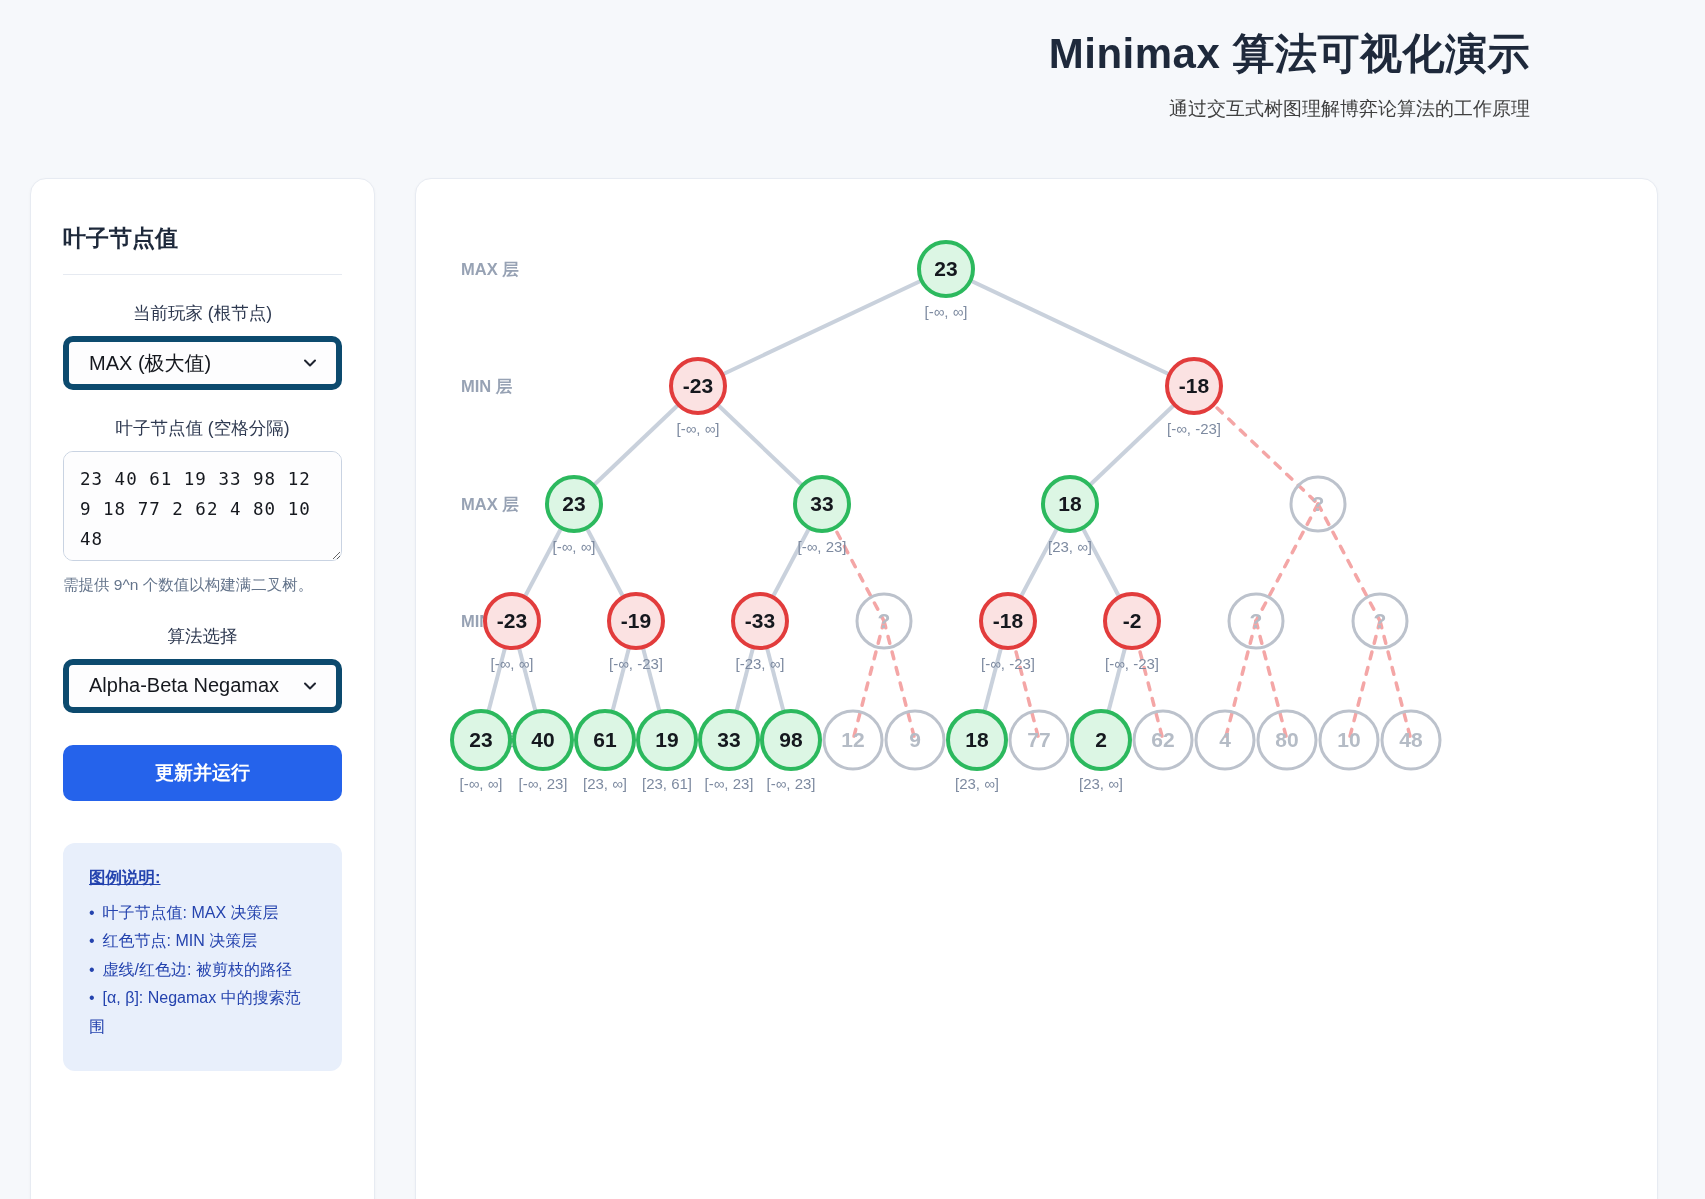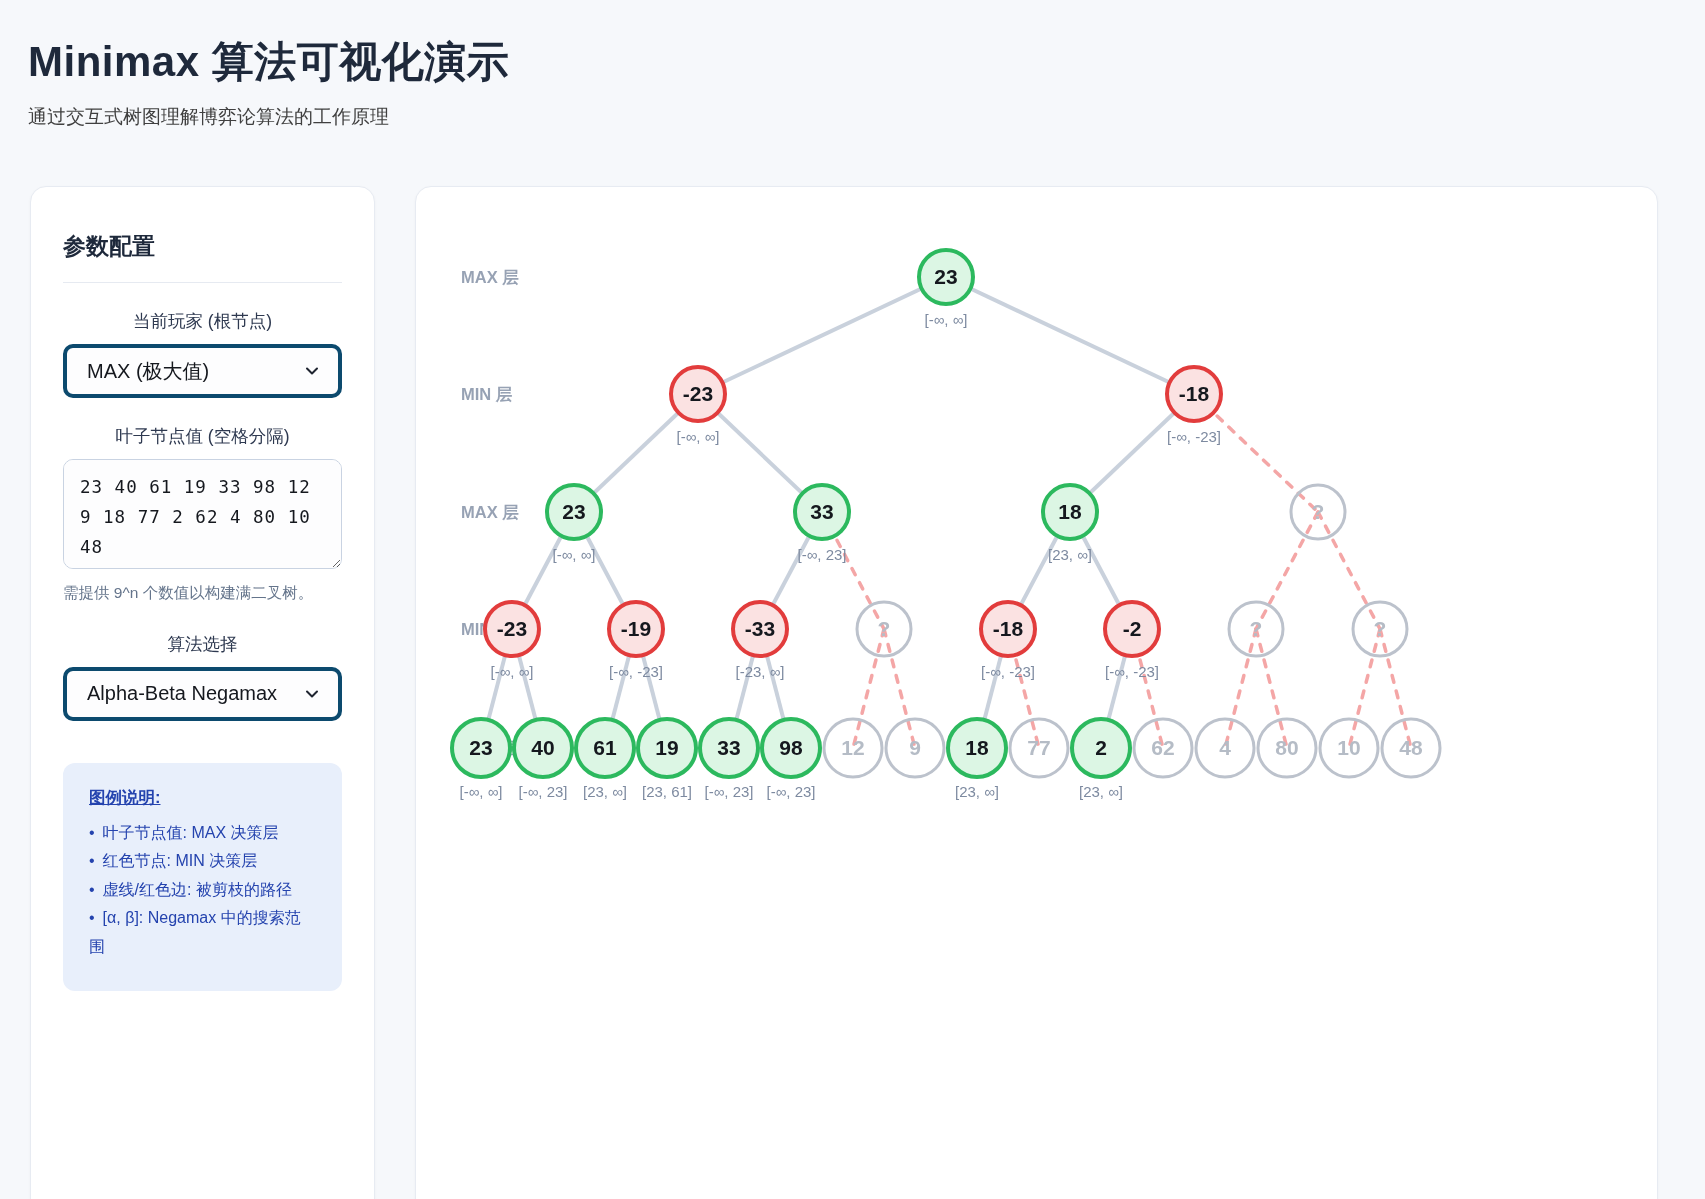--- a/index.html
+++ b/index.html
@@ -3,38 +3,38 @@
 <meta charset="utf-8">
 <style>
   * { margin:0; padding:0; box-sizing:border-box; }
   html,body { width:1705px; height:1199px; overflow:hidden; }
   body {
     background:#f6f8fb;
     font-family:"Liberation Sans", sans-serif;
     color:#1f2a44;
   }
   
-  .header { width:1530px; padding-top:34px; text-align:left;margin-left:28px; }
+  .header { width:1530px; padding-top:26px; text-align:right; }
   .header h1 { font-size:42px; font-weight:800; color:#1e293b; letter-spacing:.5px; }
   .header p  { margin-top:14px; font-size:19px; color:#404040; }
   
   .layout { display:flex; align-items:flex-start; gap:40px; padding:0 30px; margin-top:56px; }
   .card {
     background:#ffffff; border:1px solid #e7ebf2; border-radius:16px;
     box-shadow:0 1px 3px rgba(15,23,42,.04);
   }
   
   .sidebar { width:345px; min-height:1080px; padding:44px 32px 32px; flex:none; }
   .sidebar h2 { font-size:23px; font-weight:700; color:#1e293b; }
   .divider { height:1px; background:#e6eaf1; margin:20px 0 6px; }
   .field-label { display:block; margin:26px 0 11px; font-size:17.5px; font-weight:500; color:#2e3950;text-align:center; }
   .select {
     display:flex; align-items:center; justify-content:space-between;
     height:54px; padding:0 16px 0 20px;
-    border:4px solid #0c4a6e; border-radius:10px; background:#fdfdfe;
+    border:6px solid #0c4a6e; border-radius:10px; background:#fdfdfe;
     font-size:20px; color:#15181e; cursor:pointer;
   }
   .select .sel-text { max-width:212px; overflow:hidden; white-space:nowrap; }
   .select svg { flex:none; }
   textarea.leaves {
     width:100%; height:110px; padding:13px 16px;
     border:1px solid #c9d3e2; border-radius:10px; background:#fdfdfe;
     font-family:"DejaVu Sans Mono","Liberation Mono",monospace;
     font-size:17.5px; line-height:1.7; color:#15181e;
     letter-spacing:1px; resize:vertical; outline:none;
@@ -71,21 +71,21 @@
 <body>
 
 <div class="header">
   <h1>Minimax 算法可视化演示</h1>
   <p>通过交互式树图理解博弈论算法的工作原理</p>
 </div>
 
 <div class="layout">
 
   <aside class="card sidebar">
-    <h2>参数配置</h2>
+    <h2>叶子节点值</h2>
     <div class="divider"></div>
 
     <label class="field-label">当前玩家 (根节点)</label>
     <div class="select">
       <span class="sel-text">MAX (极大值)</span>
       <svg width="20" height="20" viewBox="0 0 20 20">
         <path d="M5 7.5l5 5 5-5" stroke="#1f2430" stroke-width="2" fill="none" stroke-linecap="round" stroke-linejoin="round"></path>
       </svg>
     </div>
 
@@ -94,20 +94,21 @@
     <p class="hint">需提供 9^n 个数值以构建满二叉树。</p>
 
     <label class="field-label">算法选择</label>
     <div class="select">
       <span class="sel-text">Alpha-Beta Negamax</span>
       <svg width="20" height="20" viewBox="0 0 20 20">
         <path d="M5 7.5l5 5 5-5" stroke="#1f2430" stroke-width="2" fill="none" stroke-linecap="round" stroke-linejoin="round"></path>
       </svg>
     </div>
 
+    <button class="run-btn">更新并运行</button>
 
     <div class="legend">
       <p class="legend-title">图例说明:</p>
       <p class="item"><span class="b">•</span><span>叶子节点值: MAX 决策层</span></p>
       <p class="item"><span class="b">•</span><span>红色节点: MIN 决策层</span></p>
       <p class="item"><span class="b">•</span><span>虚线/红色边: 被剪枝的路径</span></p>
       <p class="item"><span class="b">•</span><span>[α, β]: Negamax 中的搜索范围</span></p>
     </div>
   </aside>
 

